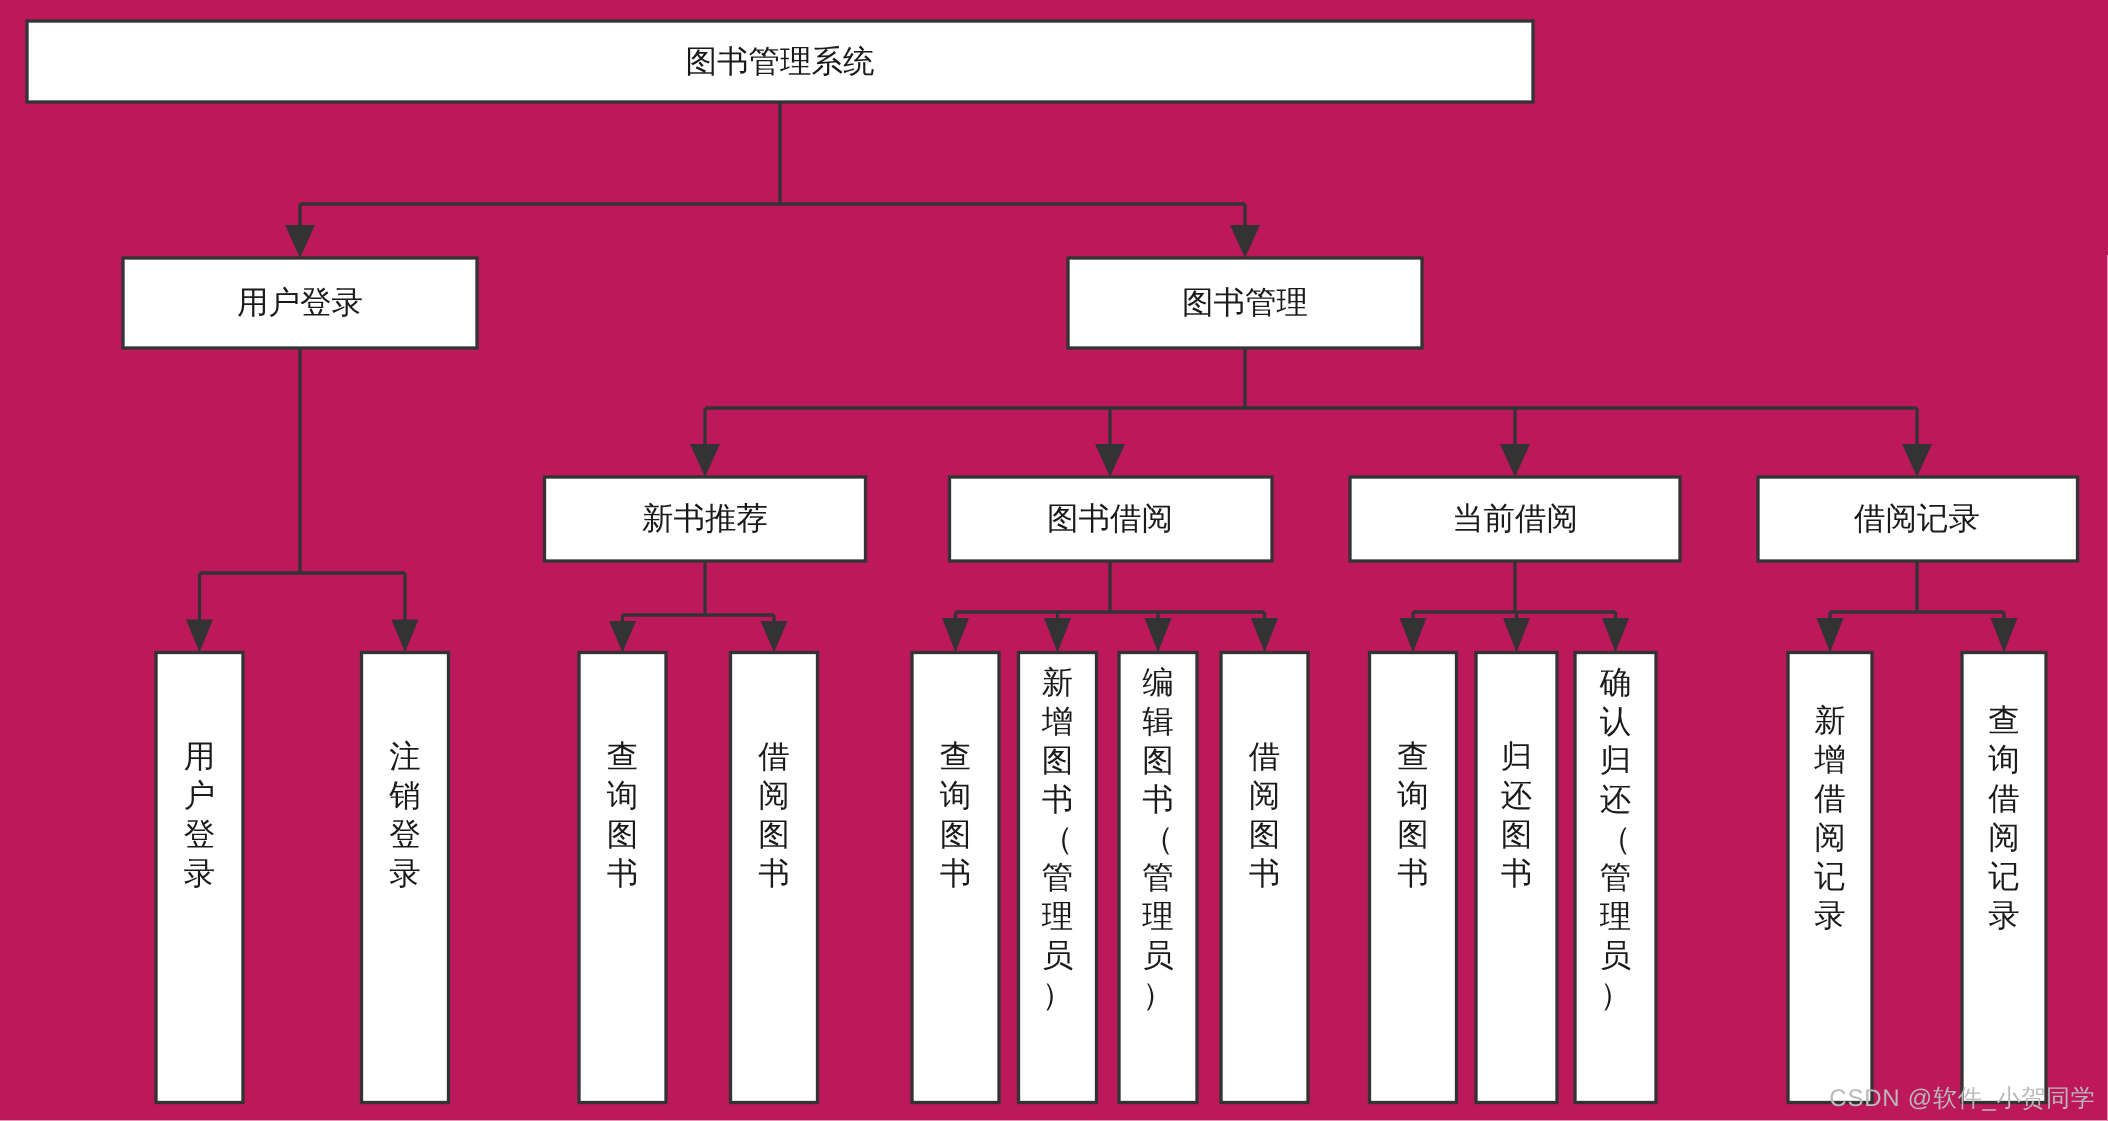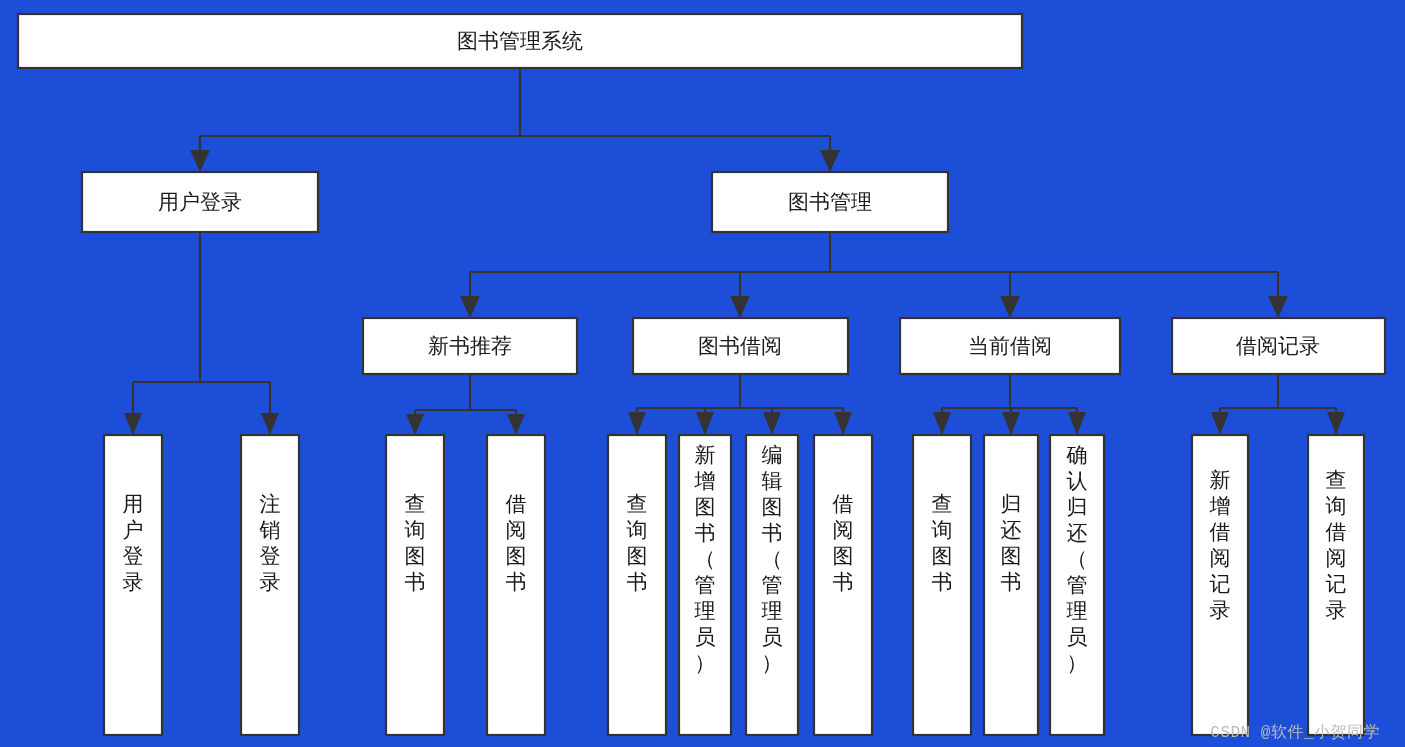--- a/index.html
+++ b/index.html
@@ -7,21 +7,21 @@
     padding: 0;
     background: #ffffff;
   }
   body {
     font-family: "DejaVu Sans", "Liberation Sans", sans-serif;
   }
   #canvas {
     position: relative;
     width: 1405px;
     height: 747px;
-    background: #1d4ed8;
+    background: #be185d;
     overflow: hidden;
   }
   svg.diagram {
     position: absolute;
     left: 0;
     top: 0;
     width: 1405px;
     height: 747px;
   }
   .node-box {
@@ -46,23 +46,23 @@
     stroke: #333333;
     stroke-width: 2.2;
     fill: none;
   }
   .arrow-head {
     fill: #333333;
     stroke: none;
   }
   .watermark {
     position: absolute;
-    right: 25px;
+    right: 8px;
     bottom: 4px;
-    font-family: Liberation Mono, monospace;
+    font-family: Liberation Sans, sans-serif;
     font-size: 16px;
     color: #b9b9b9;
     letter-spacing: 0.5px;
     white-space: nowrap;
     user-select: none;
   }
 </style>
 </head>
 <body>
 

